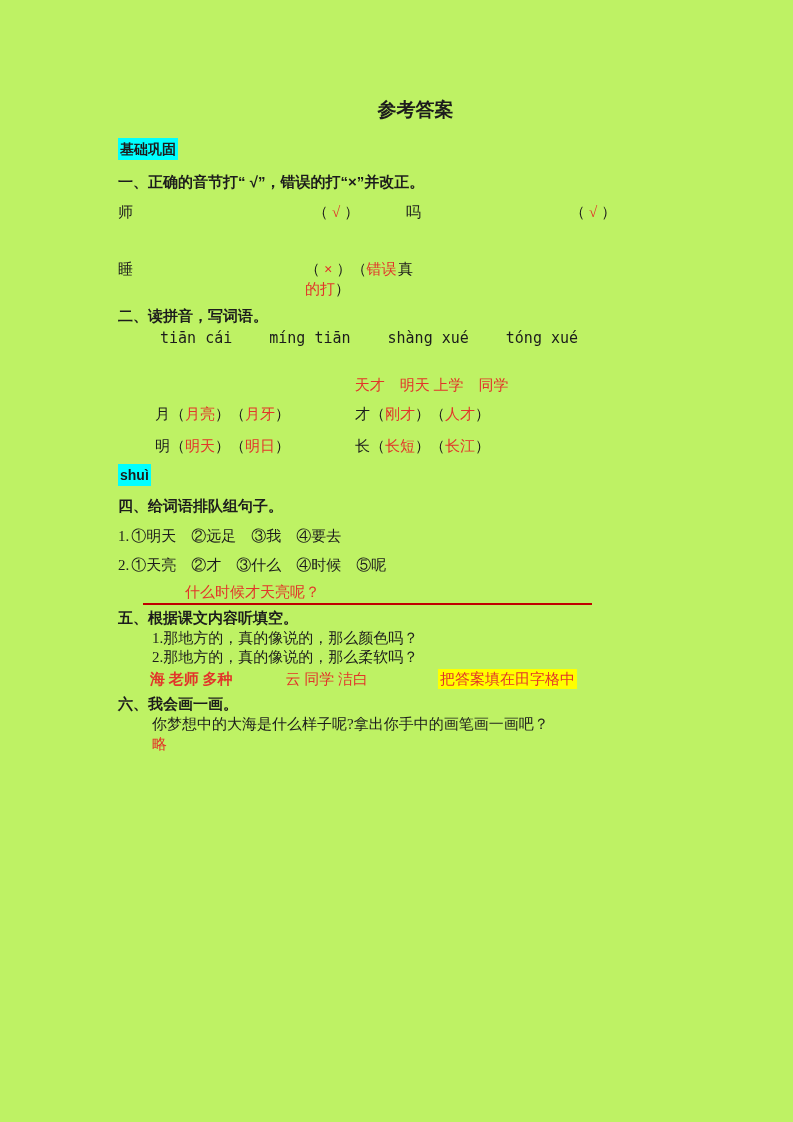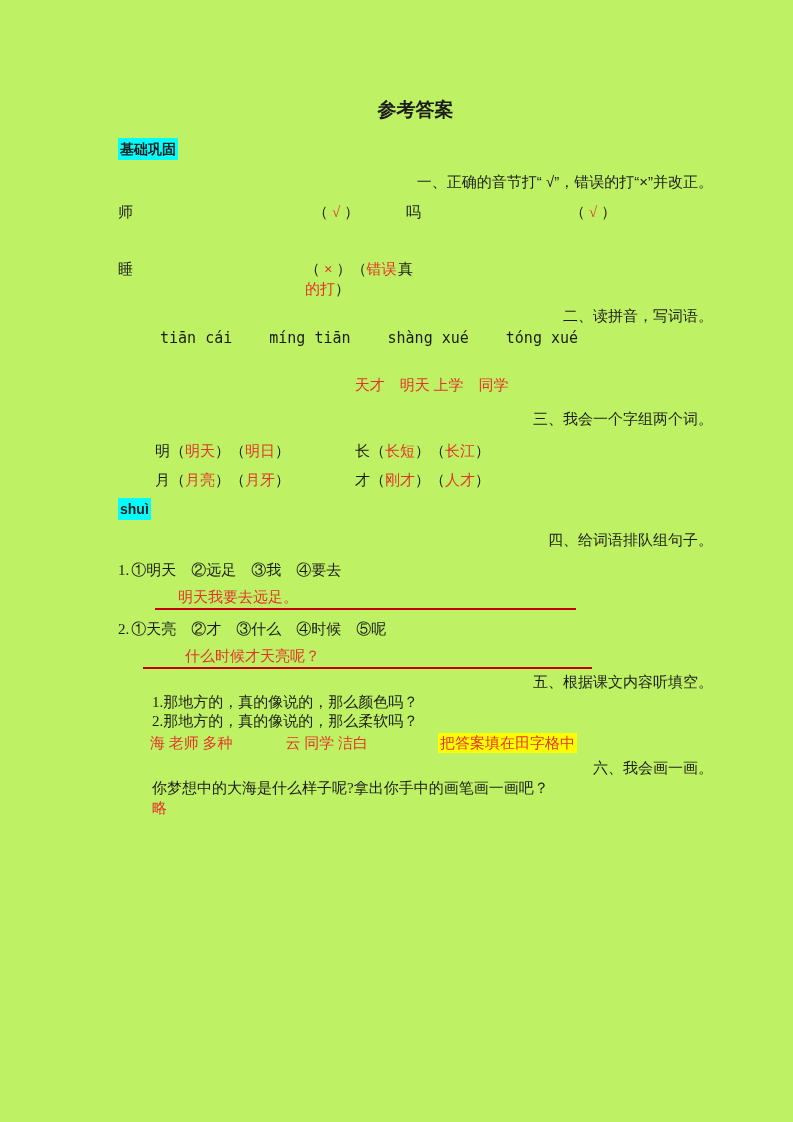--- a/index.html
+++ b/index.html
@@ -25,24 +25,23 @@
   .part-header {
     display:inline-block;
     background:var(--cyan);
     font-family:"Liberation Sans","DejaVu Sans",sans-serif;
     font-weight:bold;
     font-size:14px;
     padding:0 2px;
   }
   .q-heading {
     font-family:"Liberation Sans","DejaVu Sans",sans-serif;
-    font-weight:normal;
+    font-weight:bold;
     font-size:15px;
     line-height:20px;
-    text-align:right;
   }
   .h-q1 { margin-top:12px; }
   .h-q2 { margin-top:7px; }
   .h-q3 { margin-top:14px; }
   .h-q4 { margin-top:10px; }
   .h-q5 { margin-top:3px; }
   .h-q6 { margin-top:5px; }
   .red { color:var(--red); }
   .mark {
     color:var(--red);
@@ -73,21 +72,21 @@
     margin-left:37px;
     padding-left:23px;
     height:21px; line-height:21px;
     border-bottom:2px solid var(--underline);
     color:var(--red);
   }
   .q4-answer.second { margin-left:25px; padding-left:42px; width:407px; }
   .q5-line { margin-left:34px; line-height:19px; }
   .q5-line-first { margin-top:1px; }
   .q5-answers { display:flex; margin-left:32px; margin-top:2px; line-height:20px; }
-  .q5-g1 { margin-right:53px; }
+  .q5-g1 { margin-right:53px;font-weight:bold; }
   .q5-g2 { margin-right:30px; }
   .note-yellow { background:var(--yellow); padding:0 2px;margin-left:40px; }
   .q6-prompt { margin-left:34px; line-height:20px; }
   .q6-answer { margin-left:34px; line-height:20px; color:var(--red); }
 </style>
 </head>
 <body>
 
 <div class="page">
 
@@ -116,42 +115,40 @@
 
   <div class="pinyin-row">
     <span class="pinyin">tiān cái</span>
     <span class="pinyin">míng tiān</span>
     <span class="pinyin">shàng xué</span>
     <span class="pinyin">tóng xué</span>
   </div>
 
   <div class="q2-answer red">天才　明天 上学　同学</div>
 
-  <div class="q-heading h-q3">三、我会一个字组两个词。</div>
+
+  <div class="q3-row q3-row1">
+    <span class="q3-cell-left"><span>月</span><span class="pn">（</span><span class="red">月亮</span><span class="pn">）</span><span class="pn">（</span><span class="red">月牙</span><span class="pn">）</span></span>
+    <span><span>才</span><span class="pn">（</span><span class="red">刚才</span><span class="pn">）</span><span class="pn">（</span><span class="red">人才</span><span class="pn">）</span></span>
+  </div>
 
   <div class="q3-row q3-row2">
     <span class="q3-cell-left"><span>明</span><span class="pn">（</span><span class="red">明天</span><span class="pn">）</span><span class="pn">（</span><span class="red">明日</span><span class="pn">）</span></span>
     <span><span>长</span><span class="pn">（</span><span class="red">长短</span><span class="pn">）</span><span class="pn">（</span><span class="red">长江</span><span class="pn">）</span></span>
-  </div>
-
-  <div class="q3-row q3-row1">
-    <span class="q3-cell-left"><span>月</span><span class="pn">（</span><span class="red">月亮</span><span class="pn">）</span><span class="pn">（</span><span class="red">月牙</span><span class="pn">）</span></span>
-    <span><span>才</span><span class="pn">（</span><span class="red">刚才</span><span class="pn">）</span><span class="pn">（</span><span class="red">人才</span><span class="pn">）</span></span>
   </div>
 
   <div class="part-row" style="margin-top:8px;">
     <span class="part-header">shuì</span>
   </div>
 
   <div class="q-heading h-q4">四、给词语排队组句子。</div>
 
   <div class="q4-line">
     <span class="q4-num">1.</span><span>①明天　②远足　③我　④要去</span>
   </div>
-  <div class="q4-answer">明天我要去远足。</div>
 
   <div class="q4-line" style="margin-top:9px;">
     <span class="q4-num">2.</span><span>①天亮　②才　③什么　④时候　⑤呢</span>
   </div>
   <div class="q4-answer second">什么时候才天亮呢？</div>
 
   <div class="q-heading h-q5">五、根据课文内容听填空。</div>
   <div class="q5-line q5-line-first">1.那地方的，真的像说的，那么颜色吗？</div>
   <div class="q5-line">2.那地方的，真的像说的，那么柔软吗？</div>
 

